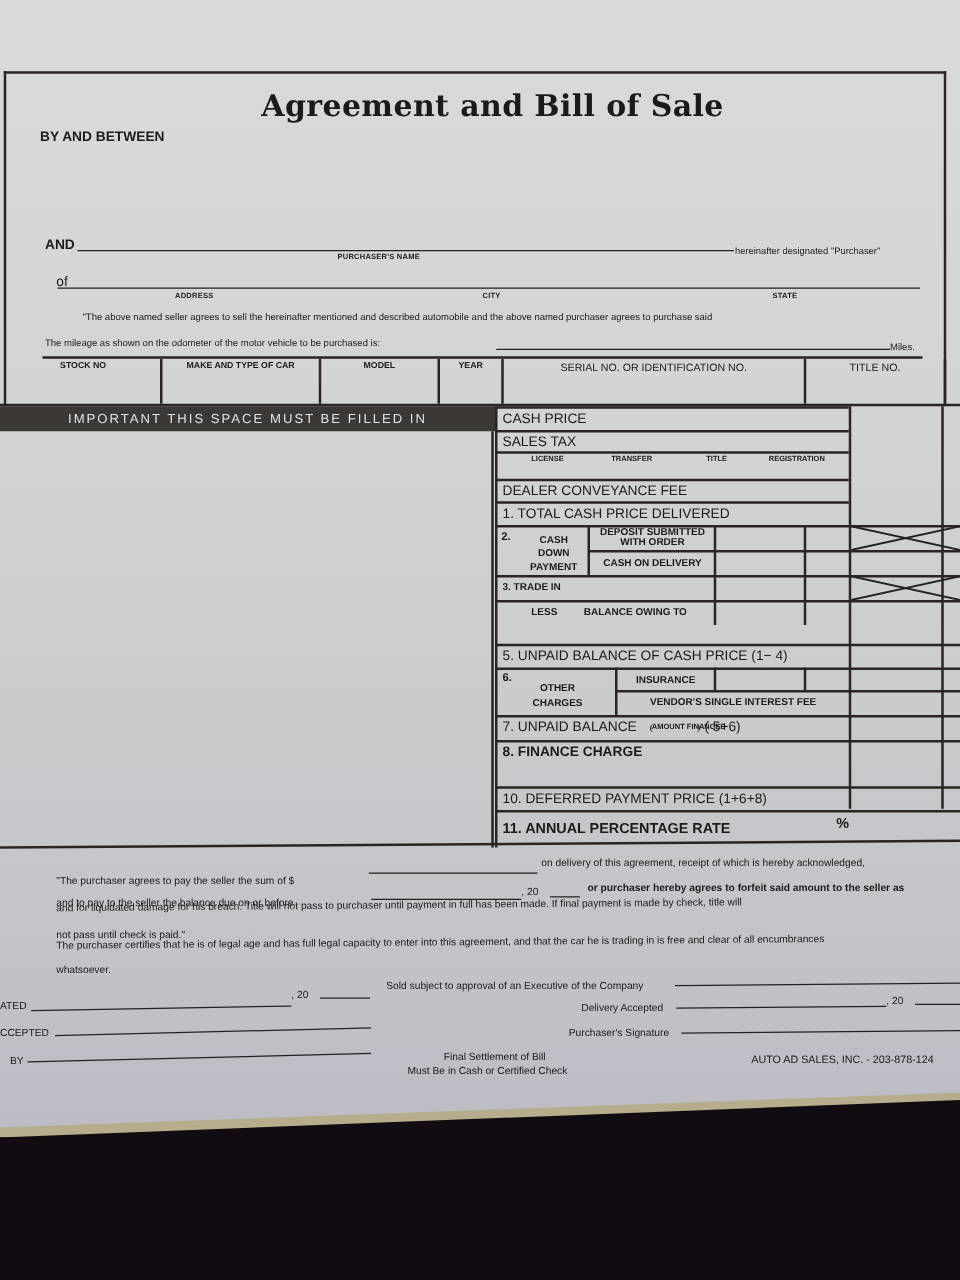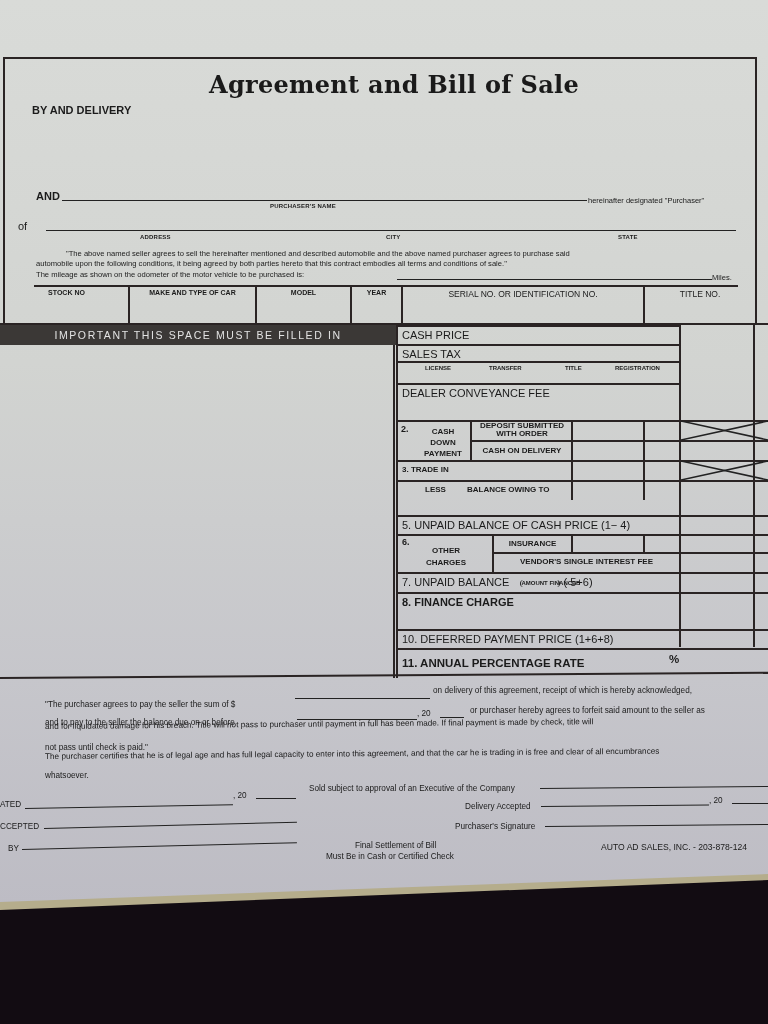--- a/index.html
+++ b/index.html
@@ -58,35 +58,34 @@
   .foot { font-size: 8.2px; }
 </style>
 </head>
 <body>
 
 <div class="sheet">
 
   <div class="frame"></div>
 
   <div class="title">Agreement and Bill of Sale</div>
-  <div class="abs small" style="left:32px;top:104px;">BY AND DELIVERY</div>
+  <div class="abs small" style="left:32px;top:104px;">BY AND BETWEEN</div>
 
   <div class="abs small" style="left:36px;top:190px;">AND</div>
   <div class="line" style="left:62px;top:200px;width:525px;"></div>
   <div class="abs tiny" style="left:270px;top:203px;">PURCHASER'S NAME</div>
   <div class="abs" style="left:588px;top:196px;font-size:7.5px;">hereinafter designated "Purchaser"</div>
 
-  <div class="abs small" style="left:18px;top:220px;font-weight:normal;">of</div>
+  <div class="abs small" style="left:45px;top:220px;font-weight:normal;">of</div>
   <div class="line" style="left:46px;top:230px;width:690px;"></div>
   <div class="abs tiny" style="left:140px;top:234px;">ADDRESS</div>
   <div class="abs tiny" style="left:386px;top:234px;">CITY</div>
   <div class="abs tiny" style="left:618px;top:234px;">STATE</div>
 
   <div class="abs para" style="left:36px;top:249px;width:705px;padding-left:30px;font-size:7.6px;line-height:10px;">"The above named seller agrees to sell the hereinafter mentioned and described automobile and the above named purchaser agrees to purchase said</div>
-  <div class="abs para" style="left:36px;top:259px;width:705px;font-size:7.6px;line-height:10px;">automobile upon the following conditions, it being agreed by both parties hereto that this contract embodies all terms and conditions of sale."</div>
   <div class="abs para" style="left:36px;top:270px;font-size:7.6px;line-height:10px;">The mileage as shown on the odometer of the motor vehicle to be purchased is:</div>
   <div class="line" style="left:397px;top:279px;width:315px;border-bottom-width:1px;"></div>
   <div class="abs para" style="left:712px;top:272px;font-size:7.6px;">Miles.</div>
 
   <div class="hline" style="left:34px;top:285px;width:704px;"></div>
   <div class="hdr-cell" style="left:5px;width:125px;"><span>STOCK NO</span></div>
   <div class="hdr-cell" style="left:130px;width:127px;"><span>MAKE AND TYPE OF CAR</span></div>
   <div class="hdr-cell" style="left:257px;width:95px;"><span>MODEL</span></div>
   <div class="hdr-cell" style="left:352px;width:51px;"><span>YEAR</span></div>
   <div class="hdr-cell" style="left:403px;width:242px;font-size:8.5px;font-weight:normal;"><span>SERIAL NO. OR IDENTIFICATION NO.</span></div>
@@ -102,20 +101,21 @@
 
   <div class="tbl-row" style="top:325px;width:282px;"><span>CASH PRICE</span></div>
   <div class="tbl-row" style="top:344px;width:282px;"><span>SALES TAX</span></div>
   <div class="tbl-row" style="top:361px;width:282px;height:24px;font-size:6px;font-weight:bold;line-height:10px;">
     <span style="position:absolute;left:28px;">LICENSE</span>
     <span style="position:absolute;left:92px;">TRANSFER</span>
     <span style="position:absolute;left:168px;">TITLE</span>
     <span style="position:absolute;left:218px;">REGISTRATION</span>
   </div>
   <div class="tbl-row" style="top:383px;width:282px;"><span>DEALER CONVEYANCE FEE</span></div>
+  <div class="tbl-row" style="top:401px;width:282px;"><span>1. TOTAL CASH PRICE DELIVERED</span></div>
 
   <div class="hline" style="left:397px;top:420px;width:371px;"></div>
   <div class="vcol" style="left:470px;top:420px;height:40px;"></div>
   <div class="vcol" style="left:571px;top:420px;height:80px;"></div>
   <div class="vcol" style="left:643px;top:420px;height:80px;"></div>
   <div class="cell-lbl" style="left:401px;top:425px;font-size:9px;">2.</div>
   <div class="cell-lbl" style="left:418px;top:426px;width:50px;font-size:8px;line-height:11px;">CASH DOWN PAYMENT</div>
   <div class="cell-lbl" style="left:473px;top:422px;width:98px;line-height:8px;">DEPOSIT SUBMITTED WITH ORDER</div>
   <div class="hline" style="left:471px;top:440px;width:297px;"></div>
   <div class="cell-lbl" style="left:473px;top:446px;width:98px;">CASH ON DELIVERY</div>
@@ -160,21 +160,21 @@
   <div class="hline" style="left:0;top:677px;width:768px;transform:rotate(-0.4deg);transform-origin:left;"></div>
 
   <div class="abs foot" style="left:45px;top:700px;">"The purchaser agrees to pay the seller the sum of $</div>
   <div class="line" style="left:295px;top:698px;width:135px;border-bottom-width:1px;"></div>
   <div class="abs foot" style="left:433px;top:686px;">on delivery of this agreement, receipt of which is hereby acknowledged,</div>
 
   <div class="abs foot" style="left:45px;top:718px;">and to pay to the seller the balance due on or before</div>
   <div class="line" style="left:297px;top:719px;width:120px;border-bottom-width:1px;"></div>
   <div class="abs foot" style="left:417px;top:709px;">, 20</div>
   <div class="line" style="left:440px;top:717px;width:24px;border-bottom-width:1px;"></div>
-  <div class="abs foot" style="left:470px;top:706px;">or purchaser hereby agrees to forfeit said amount to the seller as</div>
+  <div class="abs foot" style="left:470px;top:706px;font-weight:bold;">or purchaser hereby agrees to forfeit said amount to the seller as</div>
   <div class="abs foot" style="left:45px;top:722px;width:712px;white-space:nowrap;transform:rotate(-0.5deg);transform-origin:left;">and  for liquidated damage for his breach. Title will not pass to purchaser until payment in full has been made. If final payment is made by check, title will</div>
   <div class="abs foot" style="left:45px;top:743px;">not pass until check is paid."</div>
   <div class="abs foot" style="left:45px;top:752px;width:712px;white-space:nowrap;transform:rotate(-0.5deg);transform-origin:left;">The purchaser certifies that he is of legal age and has full legal capacity to enter into this agreement, and that the car he is trading in is free and clear of all encumbrances</div>
   <div class="abs foot" style="left:45px;top:771px;">whatsoever.</div>
 
   <div class="abs foot" style="left:0;top:800px;text-align:center;">ATED</div>
   <div class="line" style="left:25px;top:808px;width:208px;transform:rotate(-1deg);transform-origin:left;"></div>
   <div class="abs foot" style="left:233px;top:791px;">, 20</div>
   <div class="line" style="left:256px;top:798px;width:40px;"></div>
   <div class="abs foot" style="left:0;top:822px;">CCEPTED</div>

